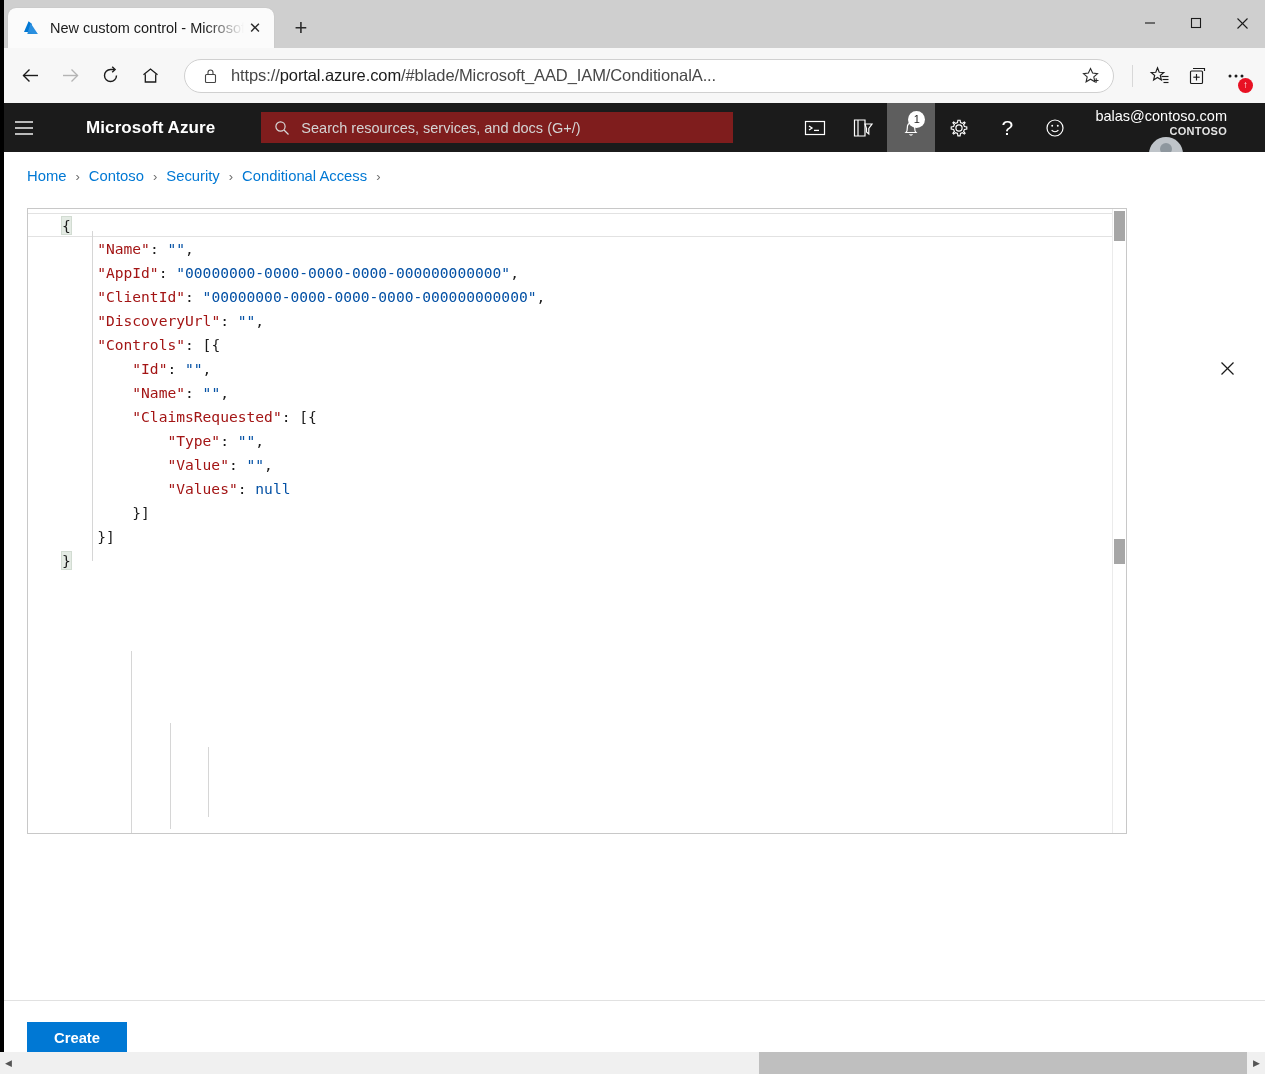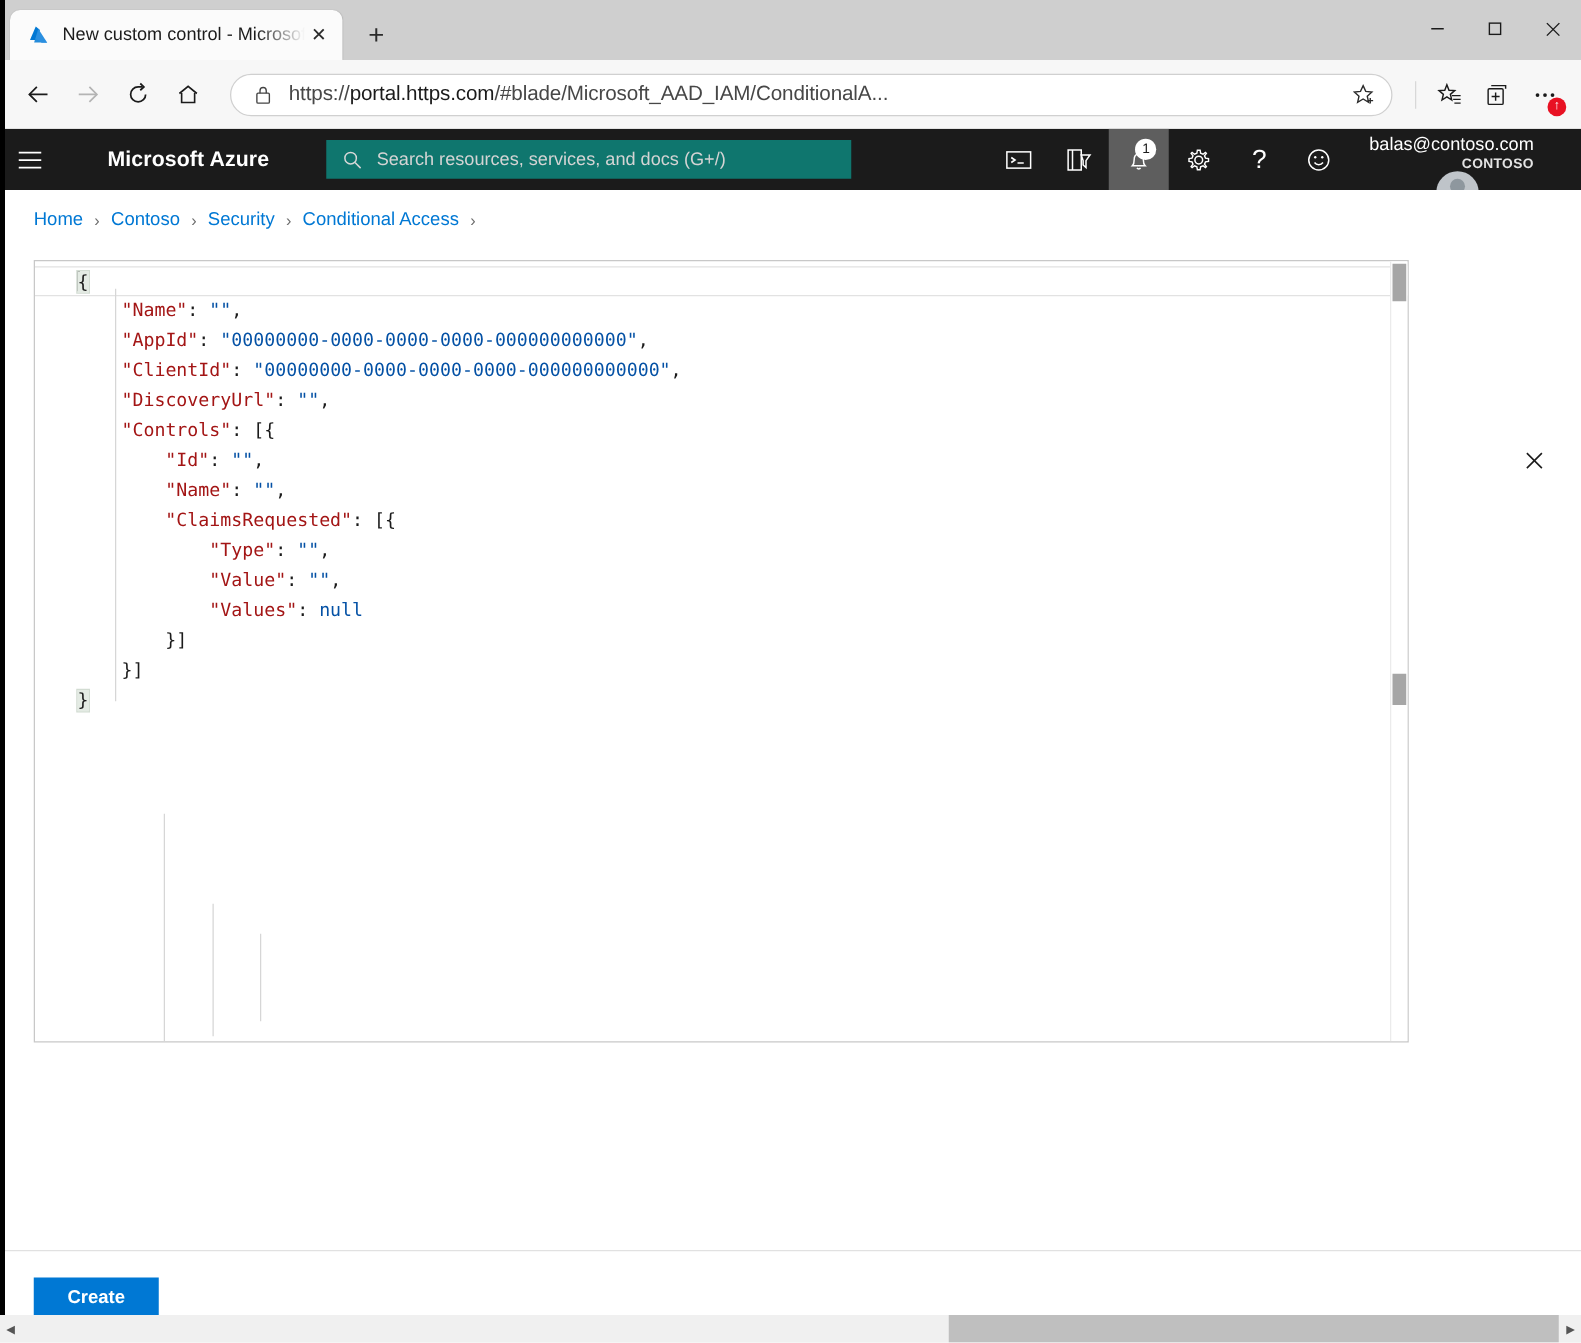--- a/index.html
+++ b/index.html
@@ -171,22 +171,22 @@
   #brand {
     font-size: 17px;
     font-weight: bold;
     letter-spacing: 0.1px;
     margin-left: 14px;
     margin-right: 22px;
     white-space: nowrap;
     cursor: pointer;
   }
   #azure-search {
-    width: 420px; height: 31px;
-    background: #0f766e;
+    width: 472px; height: 31px;
+    background: #7f1d1d;
     display: flex; align-items: center;
     padding: 0 10px;
   }
   #azure-search .mag { flex:0 0 22px; display:flex; align-items:center; justify-content:center; }
   #azure-search input {
     flex: 1 1 auto;
     background: transparent;
     border: none;
     outline: none;
     color: #e8e8e8;
@@ -494,21 +494,21 @@
         </svg>
     </div>
 
     <div id="addressbar">
       <span id="addr-lock">
         <svg width="15" height="16" viewBox="0 0 15 16">
             <rect x="2.5" y="6.5" width="10" height="8" rx="1" fill="none" stroke="currentColor" stroke-width="1.1"></rect>
             <path d="M5 6.5 L5 4.5 A2.5 2.5 0 0 1 10 4.5 L10 6.5" fill="none" stroke="currentColor" stroke-width="1.1"></path>
           </svg>
       </span>
-      <span id="addr-url"><span>https://</span><b>portal.https.com</b><span>/#blade/Microsoft_AAD_IAM/ConditionalA...</span></span>
+      <span id="addr-url"><span>https://</span><b>portal.azure.com</b><span>/#blade/Microsoft_AAD_IAM/ConditionalA...</span></span>
       <span id="addr-star">
         <svg width="19" height="19" viewBox="0 0 19 19">
             <path d="M9.5 2.5 L11.6 7.1 L16.5 7.6 L12.8 10.9 L13.9 15.8 L9.5 13.2 L5.1 15.8 L6.2 10.9 L2.5 7.6 L7.4 7.1 Z" fill="none" stroke="#2b2b2b" stroke-width="1.1"></path>
             <line x1="13" y1="14.5" x2="17.5" y2="14.5" stroke="#2b2b2b" stroke-width="1.1"></line>
             <line x1="15.2" y1="12.3" x2="15.2" y2="16.7" stroke="#2b2b2b" stroke-width="1.1"></line>
           </svg>
       </span>
     </div>
 
     <div class="tb-sep"></div>

